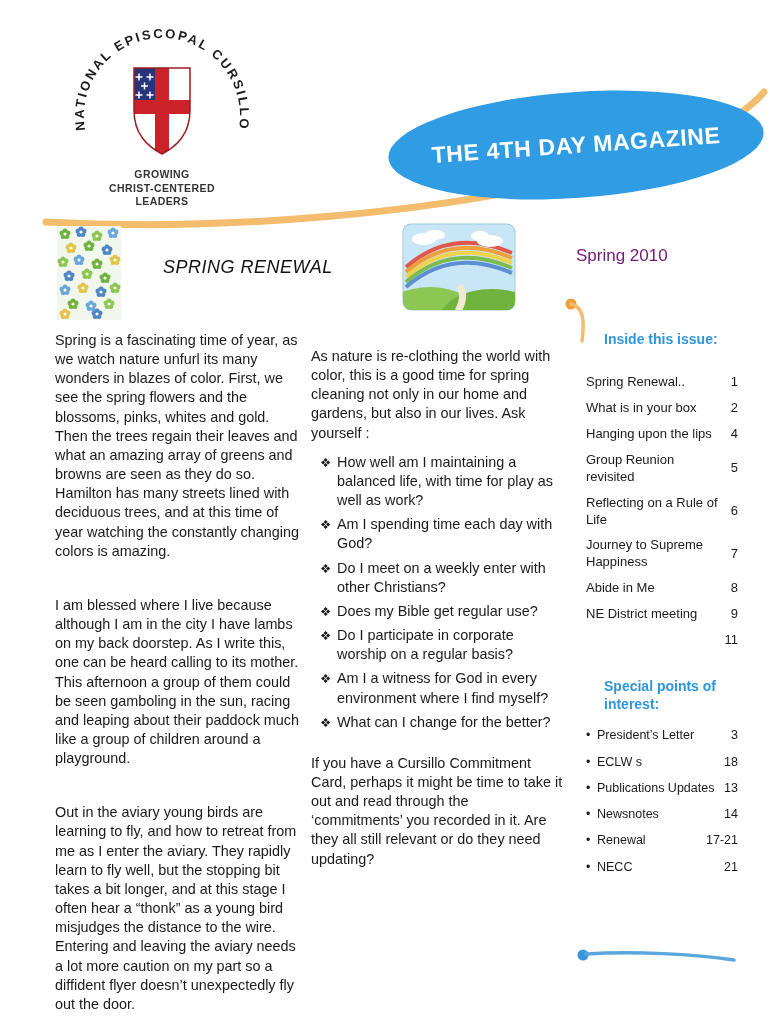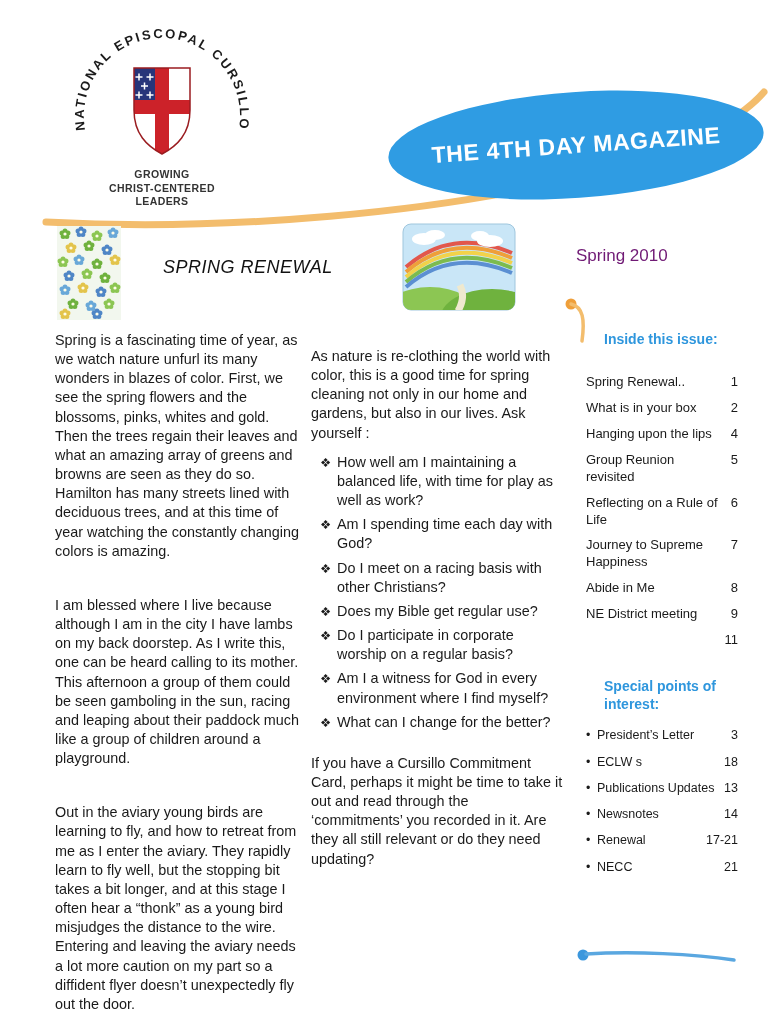--- a/index.html
+++ b/index.html
@@ -40,21 +40,21 @@
   .q-bullet { width:17px; margin-left:9px; flex:none; font-size:12.5px; padding-top:2px; }
   .q-text { flex:1; }
   .closing { margin-top:22px; }
   .attribution { margin-top:22px; font-style:italic; }
 
   
   .sb-top { position:absolute; left:561px; top:295px; width:34px; height:50px; }
   .sidebar { position:absolute; left:586px; top:330px; width:152px; }
   .inside-title, .special-title { color:#2e96dd; font-weight:bold; font-size:14px; line-height:1.3;padding-left:18px; }
   .toc { margin-top:26px; display:flex; flex-direction:column; gap:9px; font-size:13px; }
-  .toc-row, .sp-row { display:flex; align-items:flex-start; line-height:1.3; }
+  .toc-row, .sp-row { display:flex; align-items:center; line-height:1.3; }
   .toc-label { flex:1; padding-right:5px; }
   .toc-page, .sp-page { margin-left:auto; padding-left:4px; text-align:right; }
   .special-title { margin-top:28px; }
   .special { margin-top:14px; display:flex; flex-direction:column; gap:10px; font-size:12.5px; }
   .sp-bullet { width:11px; flex:none; }
   .sp-label { padding-right:4px; }
   .sb-bottom { position:absolute; left:574px; top:946px; width:168px; height:22px; }
 </style>
 </head>
 <body>
@@ -180,21 +180,21 @@
       <div class="q-row">
         <span class="q-bullet">❖</span>
         <span class="q-text">How well am I maintaining a balanced life, with time for play as well as work?</span>
       </div>
       <div class="q-row">
         <span class="q-bullet">❖</span>
         <span class="q-text">Am I spending time each day with God?</span>
       </div>
       <div class="q-row">
         <span class="q-bullet">❖</span>
-        <span class="q-text">Do I meet on a racing basis with other Christians?</span>
+        <span class="q-text">Do I meet on a weekly enter with other Christians?</span>
       </div>
       <div class="q-row">
         <span class="q-bullet">❖</span>
         <span class="q-text">Does my Bible get regular use?</span>
       </div>
       <div class="q-row">
         <span class="q-bullet">❖</span>
         <span class="q-text">Do I participate in corporate worship on a regular basis?</span>
       </div>
       <div class="q-row">

